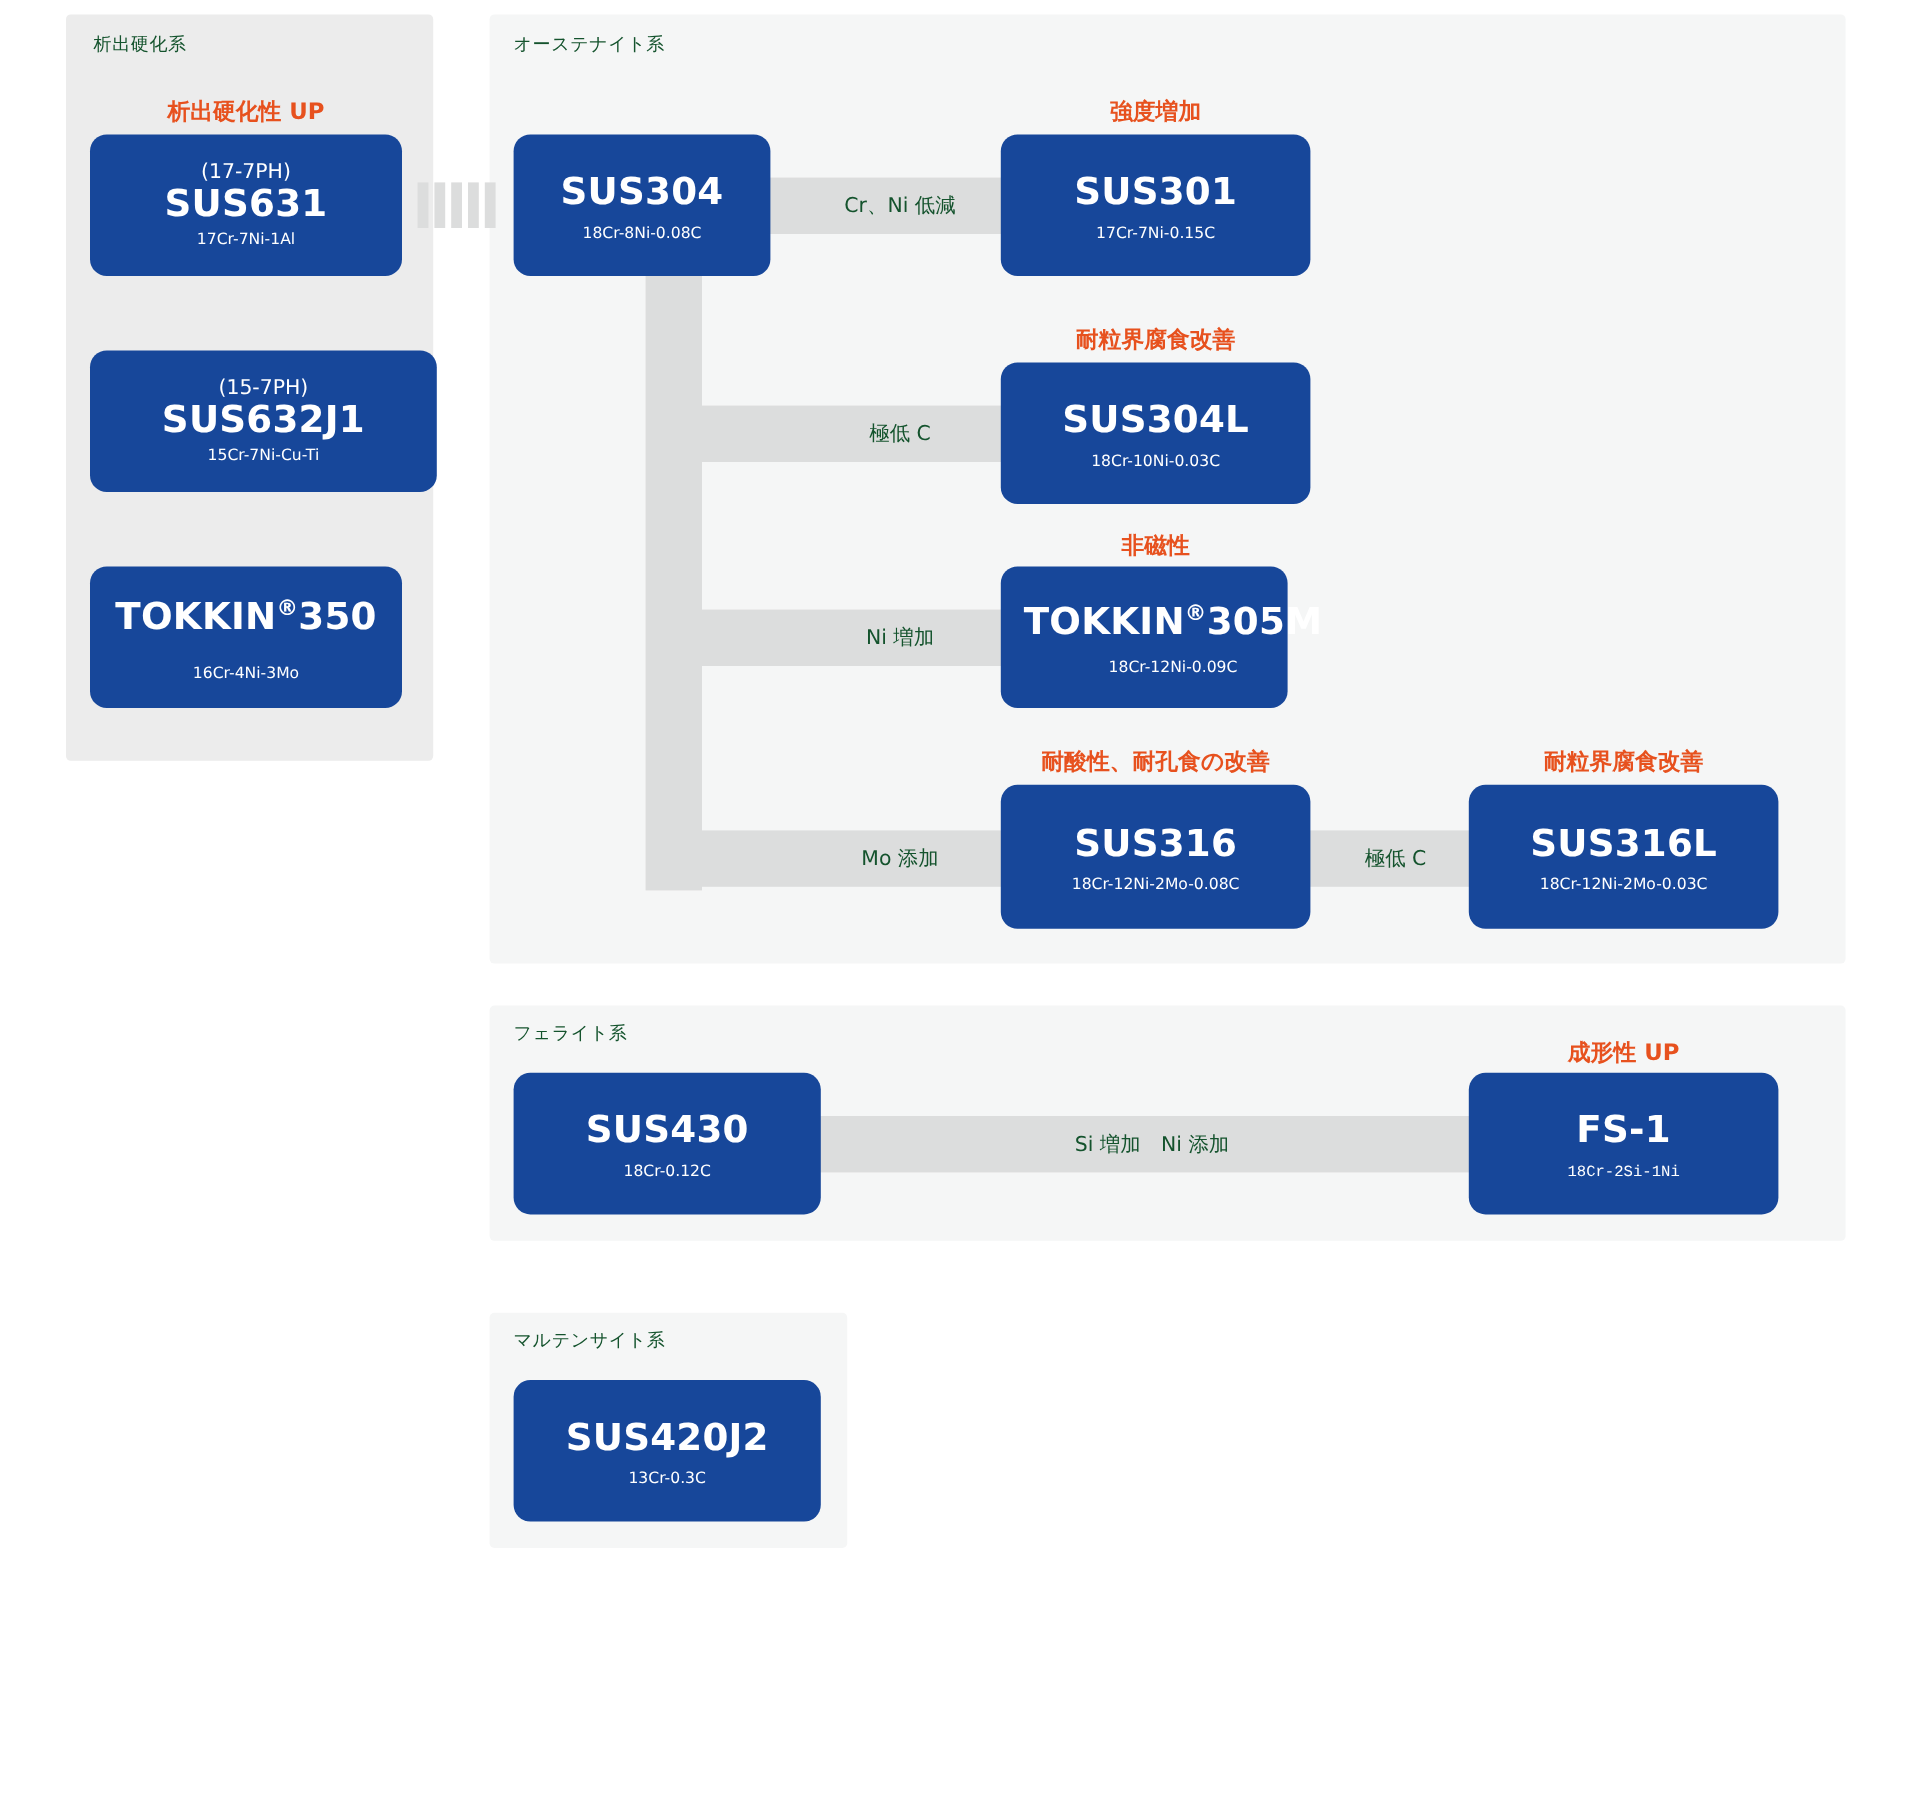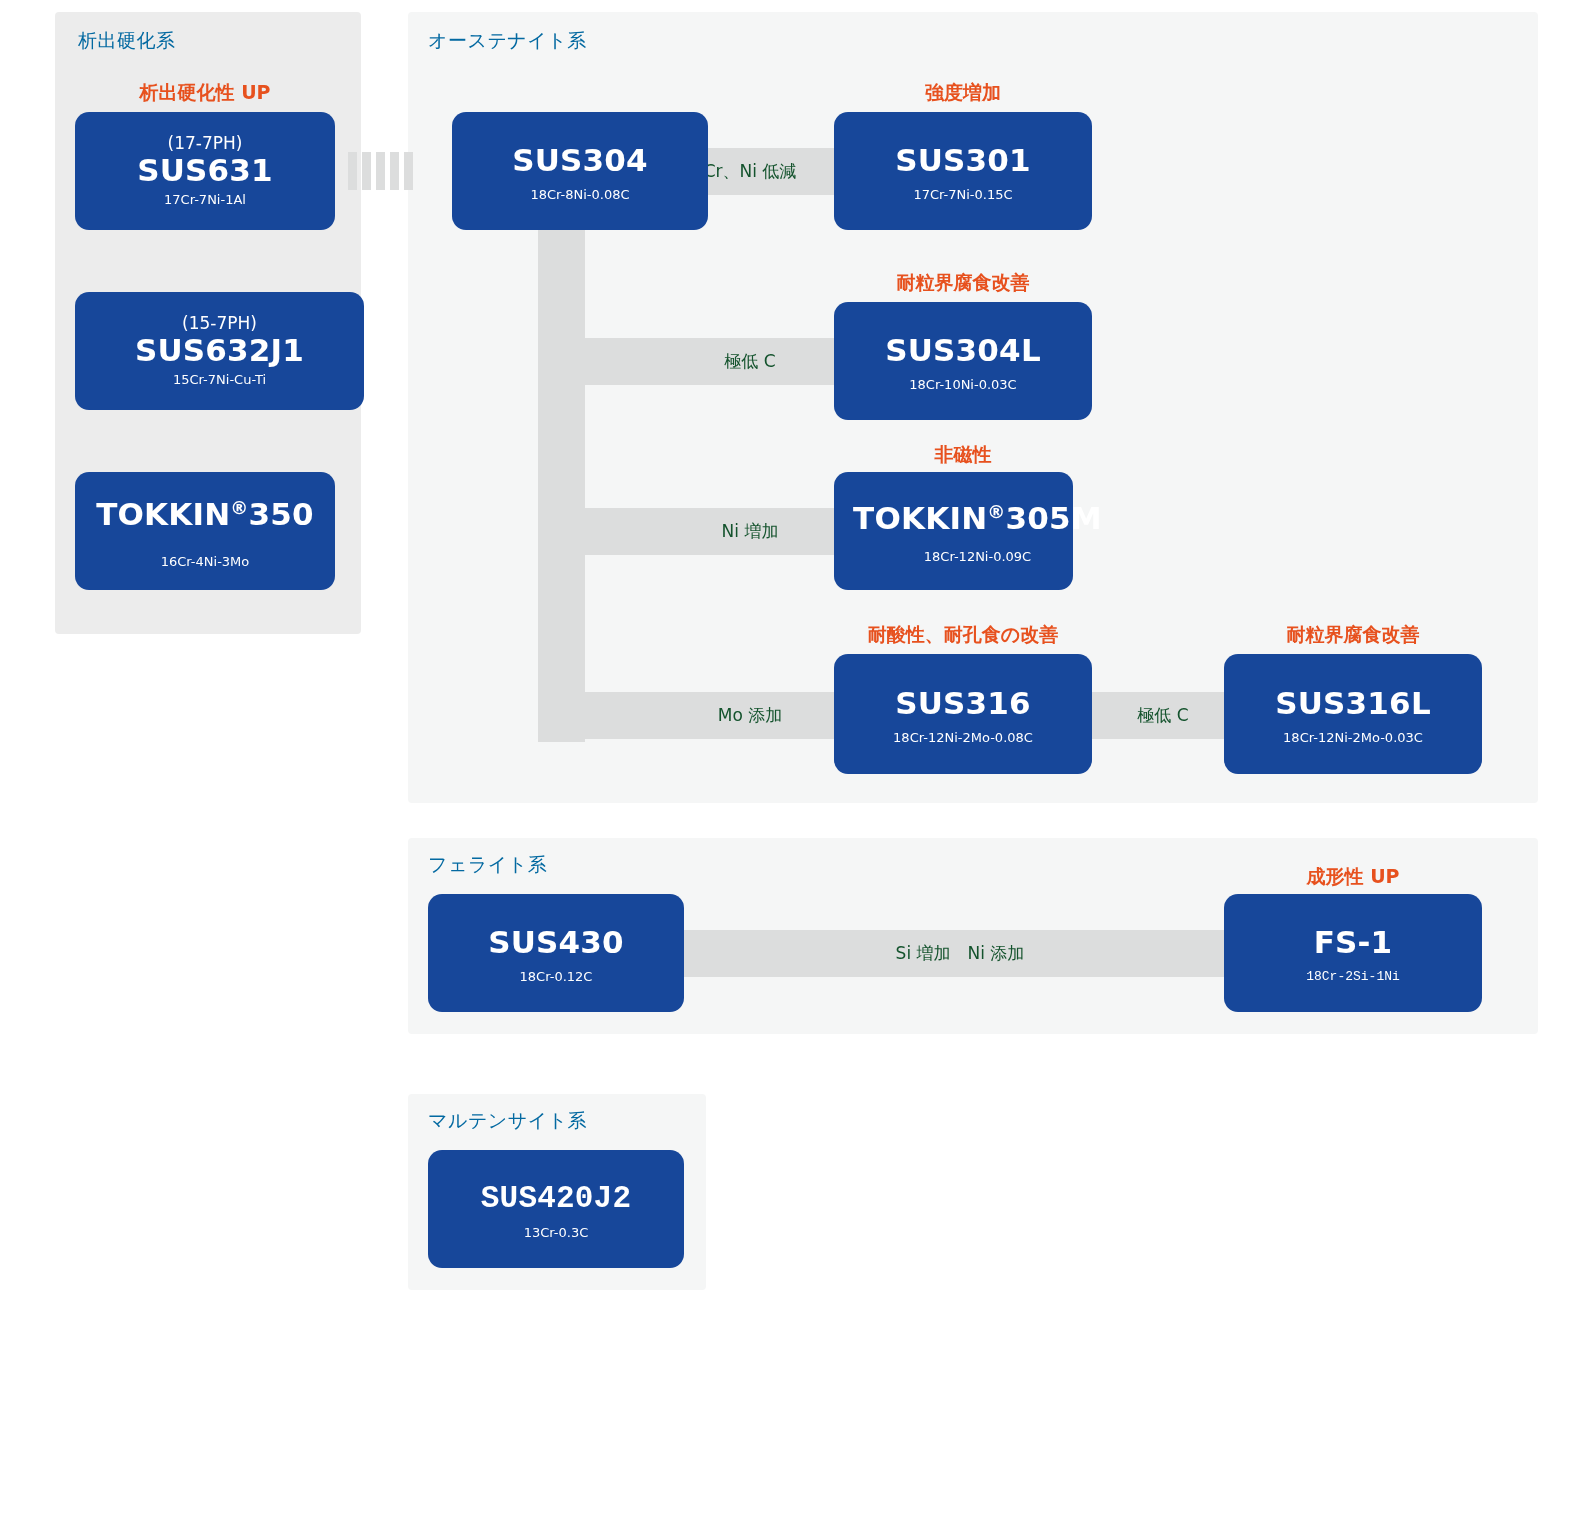--- a/index.html
+++ b/index.html
@@ -3,21 +3,21 @@
 <meta charset="utf-8">
 <style>
   html,body{margin:0;padding:0;background:#ffffff;}
   body{
     width:1588px;height:1514px;position:relative;overflow:hidden;
     font-family:"DejaVu Sans","Liberation Sans",sans-serif;
     -webkit-font-smoothing:antialiased;
   }
   .panel{position:absolute;border-radius:4px;}
   .panel-title{
-    position:absolute;font-size:19px;color:#0369a1;letter-spacing:.5px;
+    position:absolute;font-size:15px;color:#14532d;letter-spacing:.5px;
     white-space:nowrap;
   }
   
   .box{
     position:absolute;background:#17479A;border-radius:14px;
     display:flex;flex-direction:column;align-items:center;justify-content:center;
     color:#ffffff;box-sizing:border-box;z-index:5;
   }
   .box .pre{font-size:17px;line-height:1.15;font-weight:400;margin-bottom:-1px;}
   .box .nm{font-size:31px;font-weight:bold;line-height:1.2;letter-spacing:.2px;white-space:nowrap;}
@@ -76,21 +76,21 @@
 <div class="conn" style="left:585px;top:508px;width:275px;height:47px;"></div>
 <div class="conn" style="left:585px;top:692px;width:275px;height:47px;"></div>
 <div class="conn" style="left:1068px;top:692px;width:190px;height:47px;"></div>
 
 <div class="conn-label" style="left:640px;top:148px;width:220px;height:47px;">Cr、Ni 低減</div>
 <div class="conn-label" style="left:640px;top:338px;width:220px;height:47px;">極低 C</div>
 <div class="conn-label" style="left:640px;top:508px;width:220px;height:47px;">Ni 増加</div>
 <div class="conn-label" style="left:640px;top:692px;width:220px;height:47px;">Mo 添加</div>
 <div class="conn-label" style="left:1068px;top:692px;width:190px;height:47px;">極低 C</div>
 
-<div class="box nopre" style="left:428px;top:112px;width:256px;height:118px;margin-left:24px;">
+<div class="box nopre" style="left:428px;top:112px;width:214px;height:118px;">
   <span class="nm" style="margin-top:4px;">SUS304</span>
   <span class="sub" style="margin-top:8px;">18Cr-8Ni-0.08C</span>
 </div>
 
 <div class="cap" style="left:834px;top:80px;width:258px;">強度増加</div>
 <div class="box nopre" style="left:834px;top:112px;width:258px;height:118px;">
   <span class="nm" style="margin-top:4px;">SUS301</span>
   <span class="sub" style="margin-top:8px;">17Cr-7Ni-0.15C</span>
 </div>
 
@@ -132,15 +132,15 @@
 <div class="cap" style="left:1224px;top:864px;width:258px;">成形性 UP</div>
 <div class="box nopre" style="left:1224px;top:894px;width:258px;height:118px;">
   <span class="nm" style="margin-top:4px;">FS-1</span>
   <span class="sub" style="margin-top:8px;font-family:Liberation Mono, monospace;">18Cr-2Si-1Ni</span>
 </div>
 
 <div class="panel" style="left:408px;top:1094px;width:298px;height:196px;background:#F5F6F6;"></div>
 <div class="panel-title" style="left:428px;top:1108px;">マルテンサイト系</div>
 
 <div class="box nopre" style="left:428px;top:1150px;width:256px;height:118px;">
-  <span class="nm" style="margin-top:4px;font-family:Liberation Mono, monospace;">SUS420J2</span>
+  <span class="nm" style="margin-top:4px;">SUS420J2</span>
   <span class="sub" style="margin-top:8px;">13Cr-0.3C</span>
 </div>
 
 </body></html>

